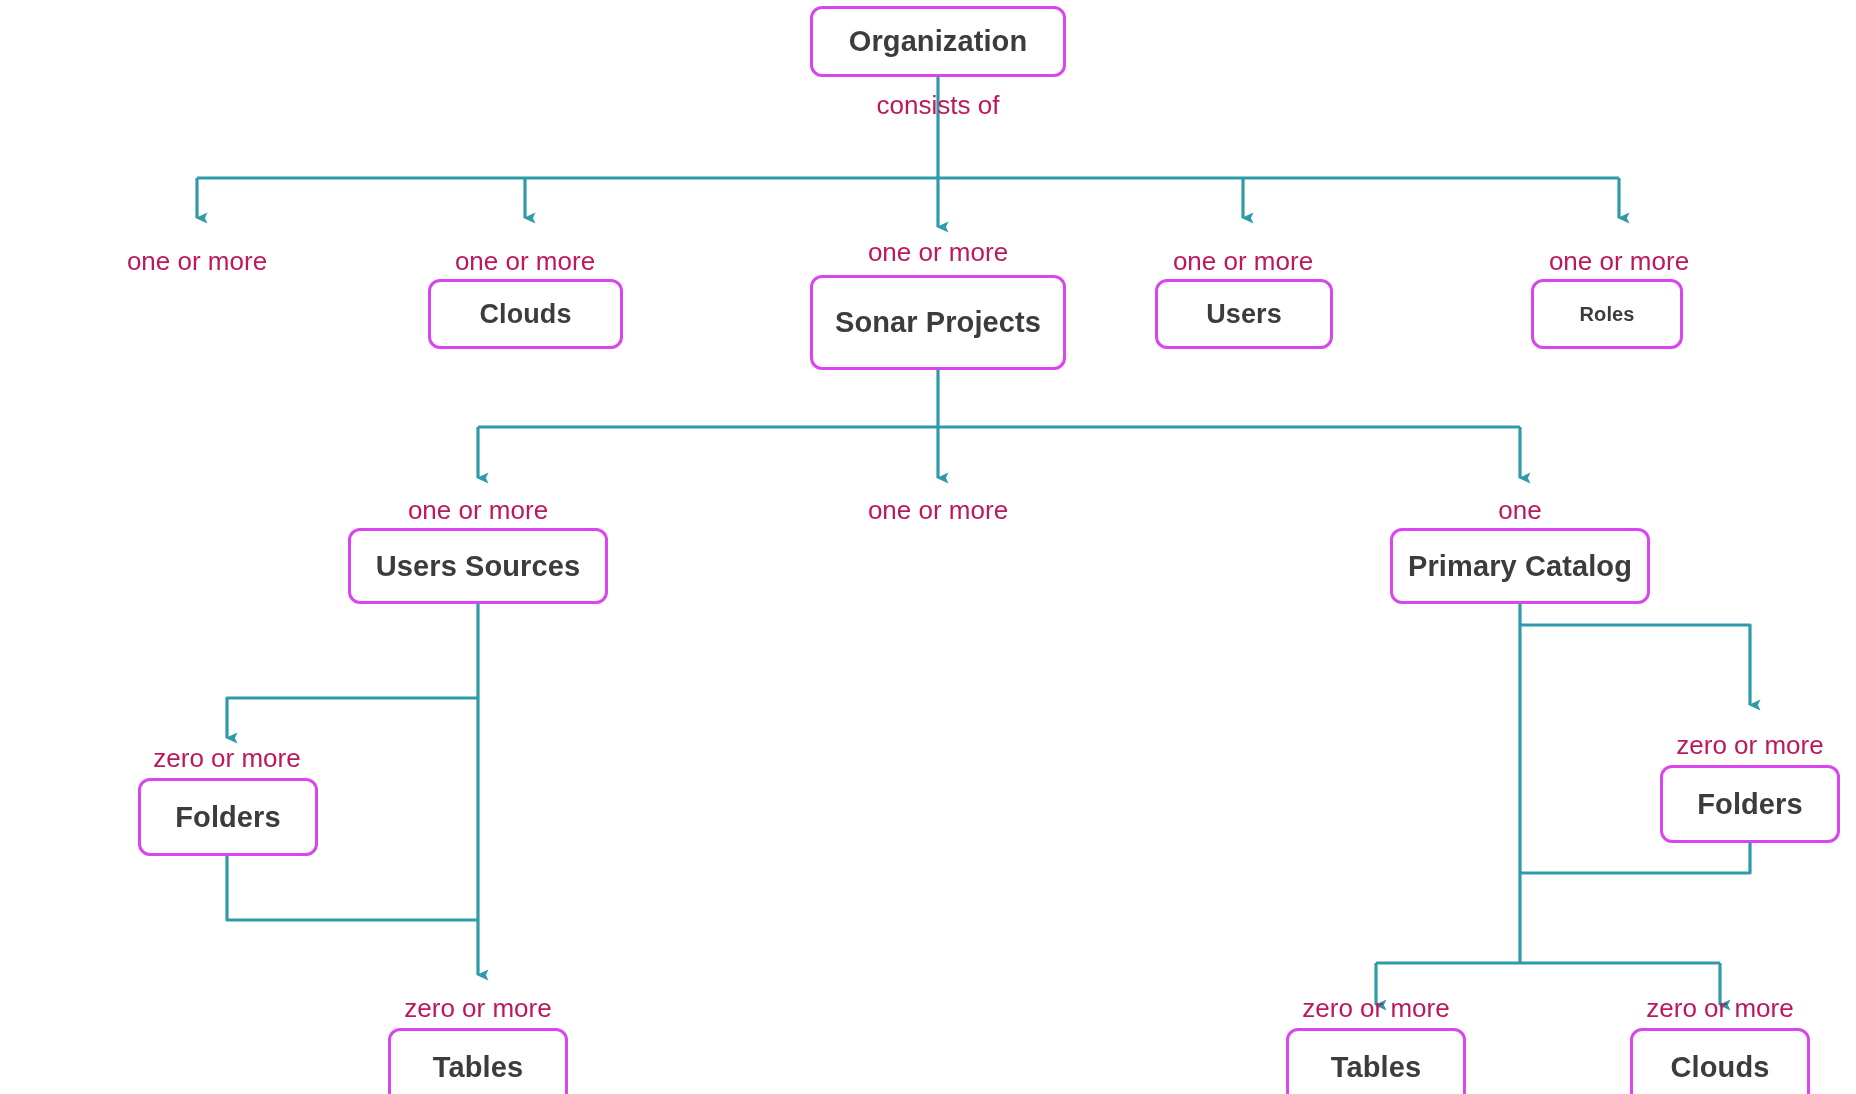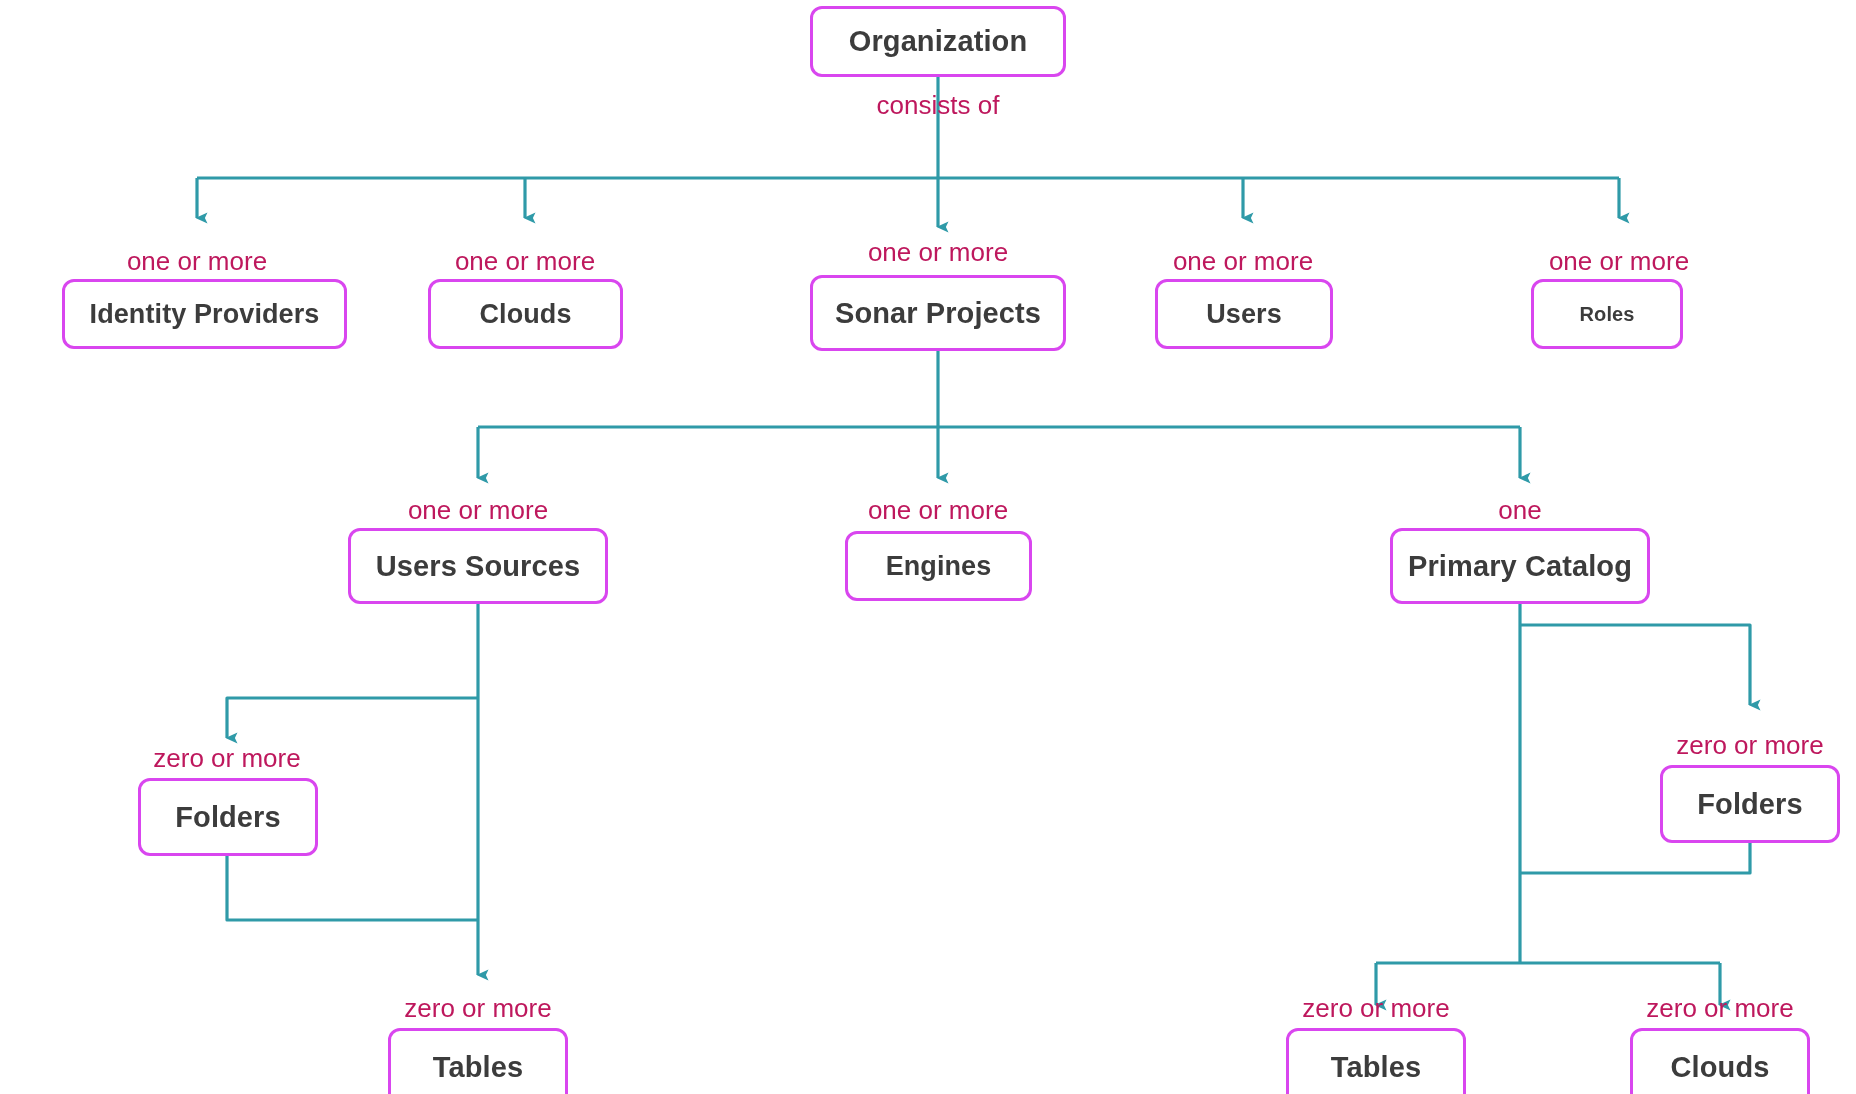--- a/index.html
+++ b/index.html
@@ -96,53 +96,47 @@
       <path d="M 1720 963 L 1720 1005" marker-end="url(#arrow)"></path>
     </g>
   </svg>
 
   <div class="node" style="left:810px; top:6px; width:256px; height:71px; font-size:29px;">
     <span class="node-label">Organization</span>
   </div>
   <div class="edge-label" style="left:938px; top:92px;"><span>consists of</span></div>
 
   <div class="edge-label" style="left:197px; top:248px;"><span>one or more</span></div>
-  <div class="node" style="left:62px; top:279px; width:285px; height:70px; font-size:27px;">
-    <span class="node-label">Identity Providers</span>
-  </div>
 
   <div class="edge-label" style="left:525px; top:248px;"><span>one or more</span></div>
   <div class="node" style="left:428px; top:279px; width:195px; height:70px; font-size:27px;">
     <span class="node-label">Clouds</span>
   </div>
 
   <div class="edge-label" style="left:938px; top:239px;"><span>one or more</span></div>
-  <div class="node" style="left:810px; top:275px; width:256px; height:76px; font-size:29px;">
+  <div class="node" style="left:810px; top:275px; width:256px; height:95px; font-size:29px;">
     <span class="node-label">Sonar Projects</span>
   </div>
 
   <div class="edge-label" style="left:1243px; top:248px;"><span>one or more</span></div>
   <div class="node" style="left:1155px; top:279px; width:178px; height:70px; font-size:27px;">
     <span class="node-label">Users</span>
   </div>
 
   <div class="edge-label" style="left:1619px; top:248px;"><span>one or more</span></div>
   <div class="node" style="left:1531px; top:279px; width:152px; height:70px; font-size:20px;">
     <span class="node-label">Roles</span>
   </div>
 
   <div class="edge-label" style="left:478px; top:497px;"><span>one or more</span></div>
   <div class="node" style="left:348px; top:528px; width:260px; height:76px; font-size:29px;">
     <span class="node-label">Users Sources</span>
   </div>
 
   <div class="edge-label" style="left:938px; top:497px;"><span>one or more</span></div>
-  <div class="node" style="left:845px; top:531px; width:187px; height:70px; font-size:27px;">
-    <span class="node-label">Engines</span>
-  </div>
 
   <div class="edge-label" style="left:1520px; top:497px;"><span>one</span></div>
   <div class="node" style="left:1390px; top:528px; width:260px; height:76px; font-size:29px;">
     <span class="node-label">Primary Catalog</span>
   </div>
 
   <div class="edge-label" style="left:227px; top:745px;"><span>zero or more</span></div>
   <div class="node" style="left:138px; top:778px; width:180px; height:78px; font-size:29px;">
     <span class="node-label">Folders</span>
   </div>

